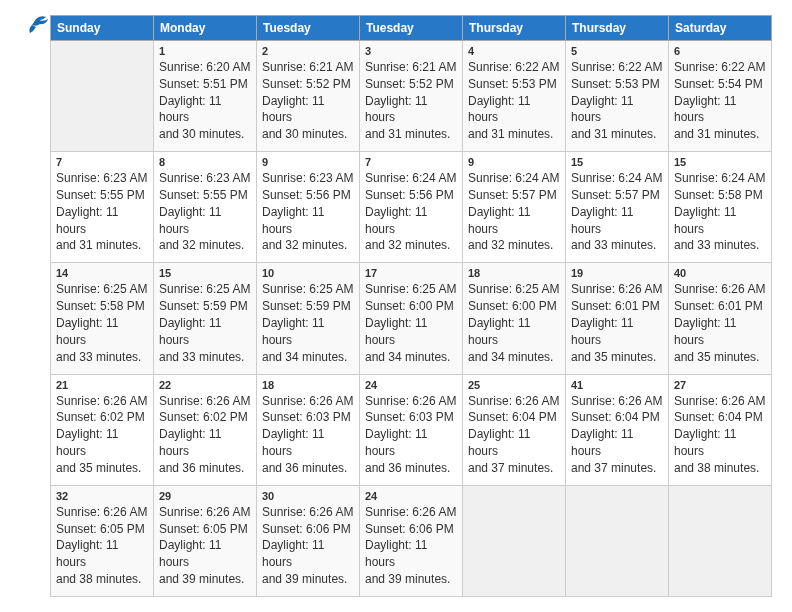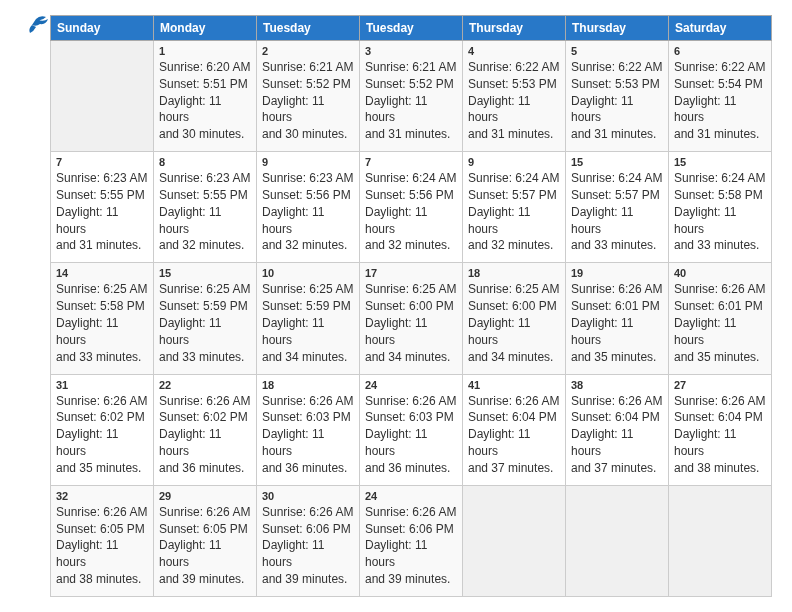--- a/index.html
+++ b/index.html
@@ -262,21 +262,21 @@
           <td>
             <span class="day-num">40</span>
             <div class="day-info" style="white-space: pre-line;">Sunrise: 6:26 AM
 Sunset: 6:01 PM
 Daylight: 11 hours
 and 35 minutes.</div>
           </td>
         </tr>
         <tr>
           <td>
-            <span class="day-num">31</span>
+            <span class="day-num">21</span>
             <div class="day-info" style="white-space: pre-line;">Sunrise: 6:26 AM
 Sunset: 6:02 PM
 Daylight: 11 hours
 and 35 minutes.</div>
           </td>
           <td>
             <span class="day-num">22</span>
             <div class="day-info" style="white-space: pre-line;">Sunrise: 6:26 AM
 Sunset: 6:02 PM
 Daylight: 11 hours
@@ -290,28 +290,28 @@
 and 36 minutes.</div>
           </td>
           <td>
             <span class="day-num">24</span>
             <div class="day-info" style="white-space: pre-line;">Sunrise: 6:26 AM
 Sunset: 6:03 PM
 Daylight: 11 hours
 and 36 minutes.</div>
           </td>
           <td>
+            <span class="day-num">25</span>
+            <div class="day-info" style="white-space: pre-line;">Sunrise: 6:26 AM
+Sunset: 6:04 PM
+Daylight: 11 hours
+and 37 minutes.</div>
+          </td>
+          <td>
             <span class="day-num">41</span>
-            <div class="day-info" style="white-space: pre-line;">Sunrise: 6:26 AM
-Sunset: 6:04 PM
-Daylight: 11 hours
-and 37 minutes.</div>
-          </td>
-          <td>
-            <span class="day-num">38</span>
             <div class="day-info" style="white-space: pre-line;">Sunrise: 6:26 AM
 Sunset: 6:04 PM
 Daylight: 11 hours
 and 37 minutes.</div>
           </td>
           <td>
             <span class="day-num">27</span>
             <div class="day-info" style="white-space: pre-line;">Sunrise: 6:26 AM
 Sunset: 6:04 PM
 Daylight: 11 hours

